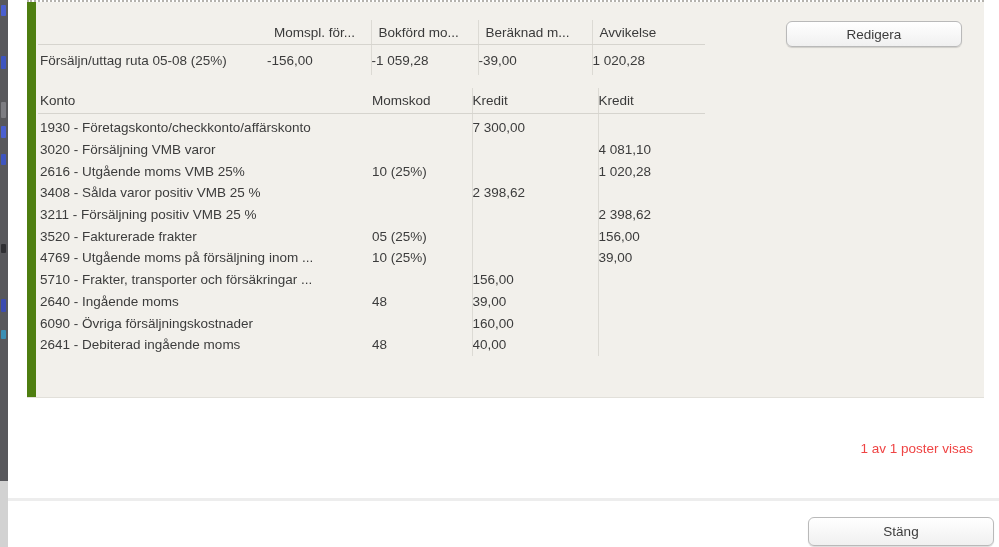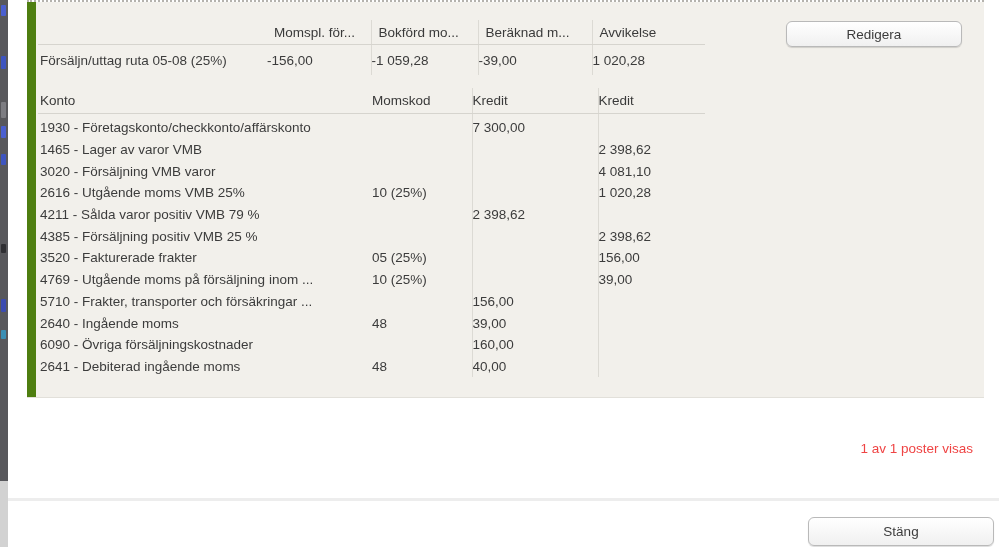--- a/index.html
+++ b/index.html
@@ -127,50 +127,44 @@
       </tr>
     </thead>
     <tbody id="accounts-body">
     <tr class="acc-row">
       <td class="konto">1930 - Företagskonto/checkkonto/affärskonto</td>
       <td class="num momskod"></td>
       <td class="num sep debet">7 300,00</td>
       <td class="num sep kredit"></td>
     </tr>
 
-    <tr class="acc-row">
-      <td class="konto">1465 - Lager av varor VMB</td>
-      <td class="num momskod"></td>
-      <td class="num sep debet"></td>
-      <td class="num sep kredit">2 398,62</td>
-    </tr>
 
     <tr class="acc-row">
       <td class="konto">3020 - Försäljning VMB varor</td>
       <td class="num momskod"></td>
       <td class="num sep debet"></td>
       <td class="num sep kredit">4 081,10</td>
     </tr>
 
     <tr class="acc-row">
       <td class="konto">2616 - Utgående moms VMB 25%</td>
       <td class="num momskod">10 (25%)</td>
       <td class="num sep debet"></td>
       <td class="num sep kredit">1 020,28</td>
     </tr>
 
     <tr class="acc-row">
-      <td class="konto">4211 - Sålda varor positiv VMB 79 %</td>
+      <td class="konto">3408 - Sålda varor positiv VMB 25 %</td>
       <td class="num momskod"></td>
       <td class="num sep debet">2 398,62</td>
       <td class="num sep kredit"></td>
     </tr>
 
     <tr class="acc-row">
-      <td class="konto">4385 - Försäljning positiv VMB 25 %</td>
+      <td class="konto">3211 - Försäljning positiv VMB 25 %</td>
       <td class="num momskod"></td>
       <td class="num sep debet"></td>
       <td class="num sep kredit">2 398,62</td>
     </tr>
 
     <tr class="acc-row">
       <td class="konto">3520 - Fakturerade frakter</td>
       <td class="num momskod">05 (25%)</td>
       <td class="num sep debet"></td>
       <td class="num sep kredit">156,00</td>

